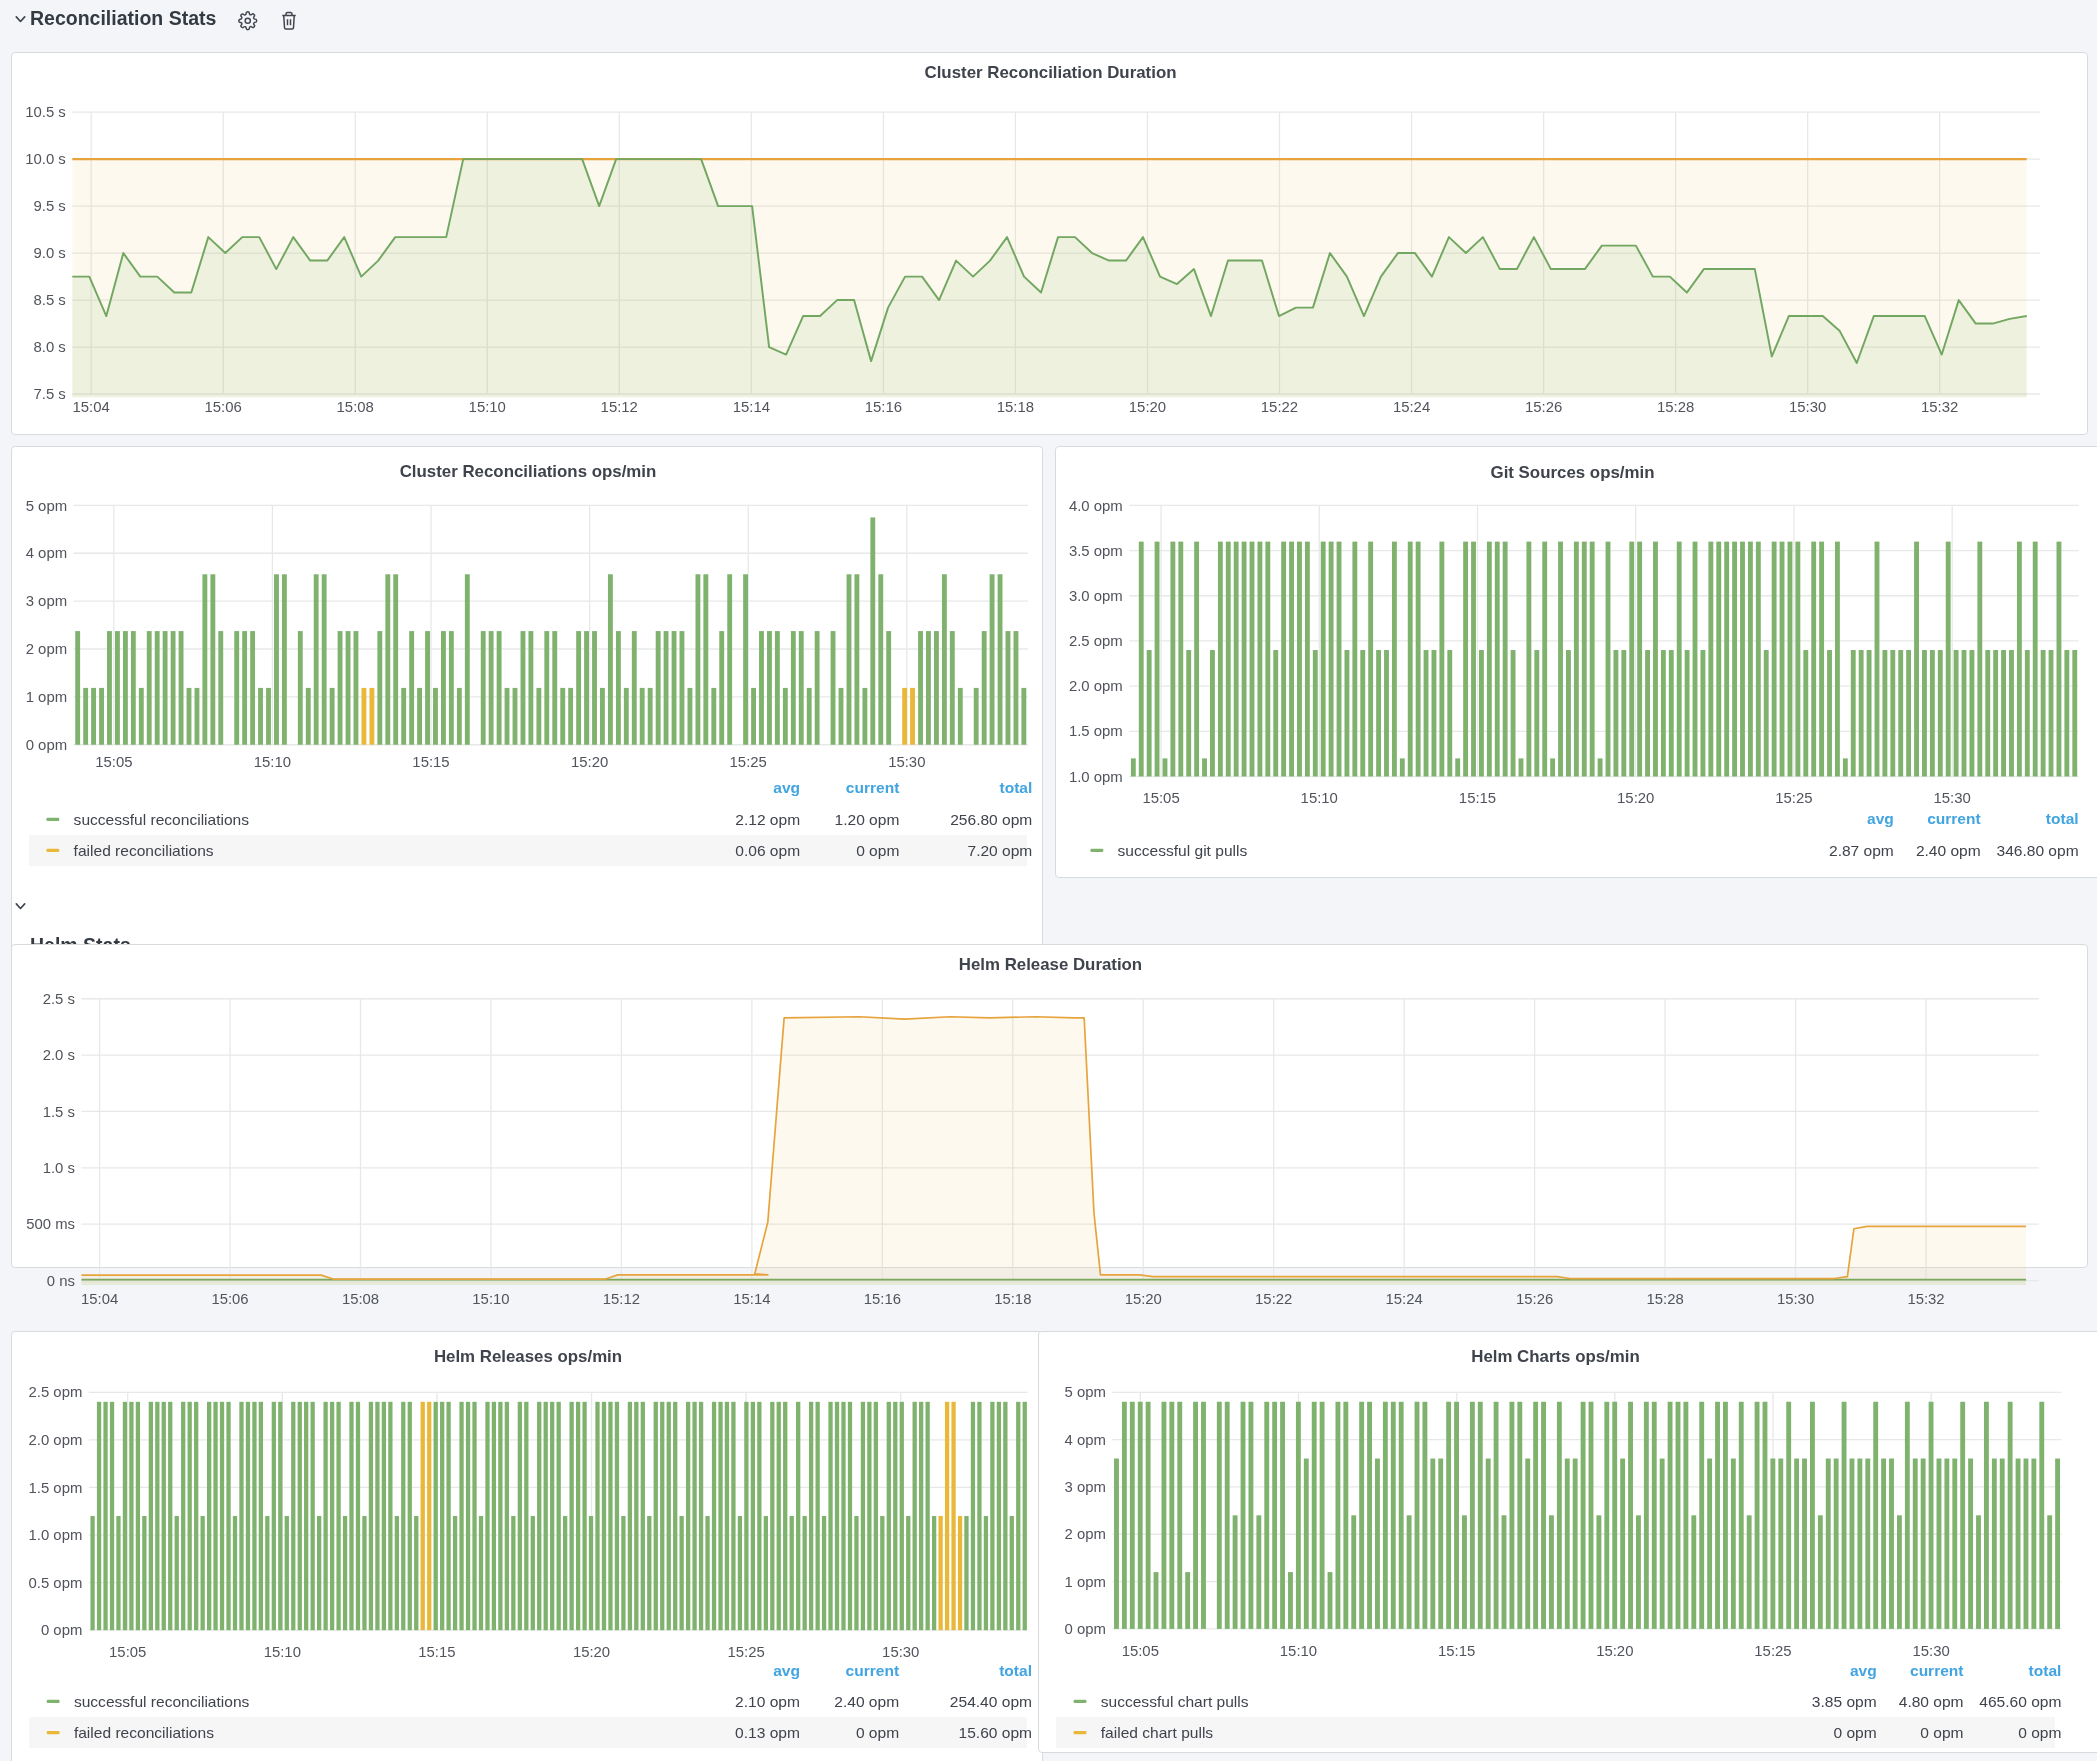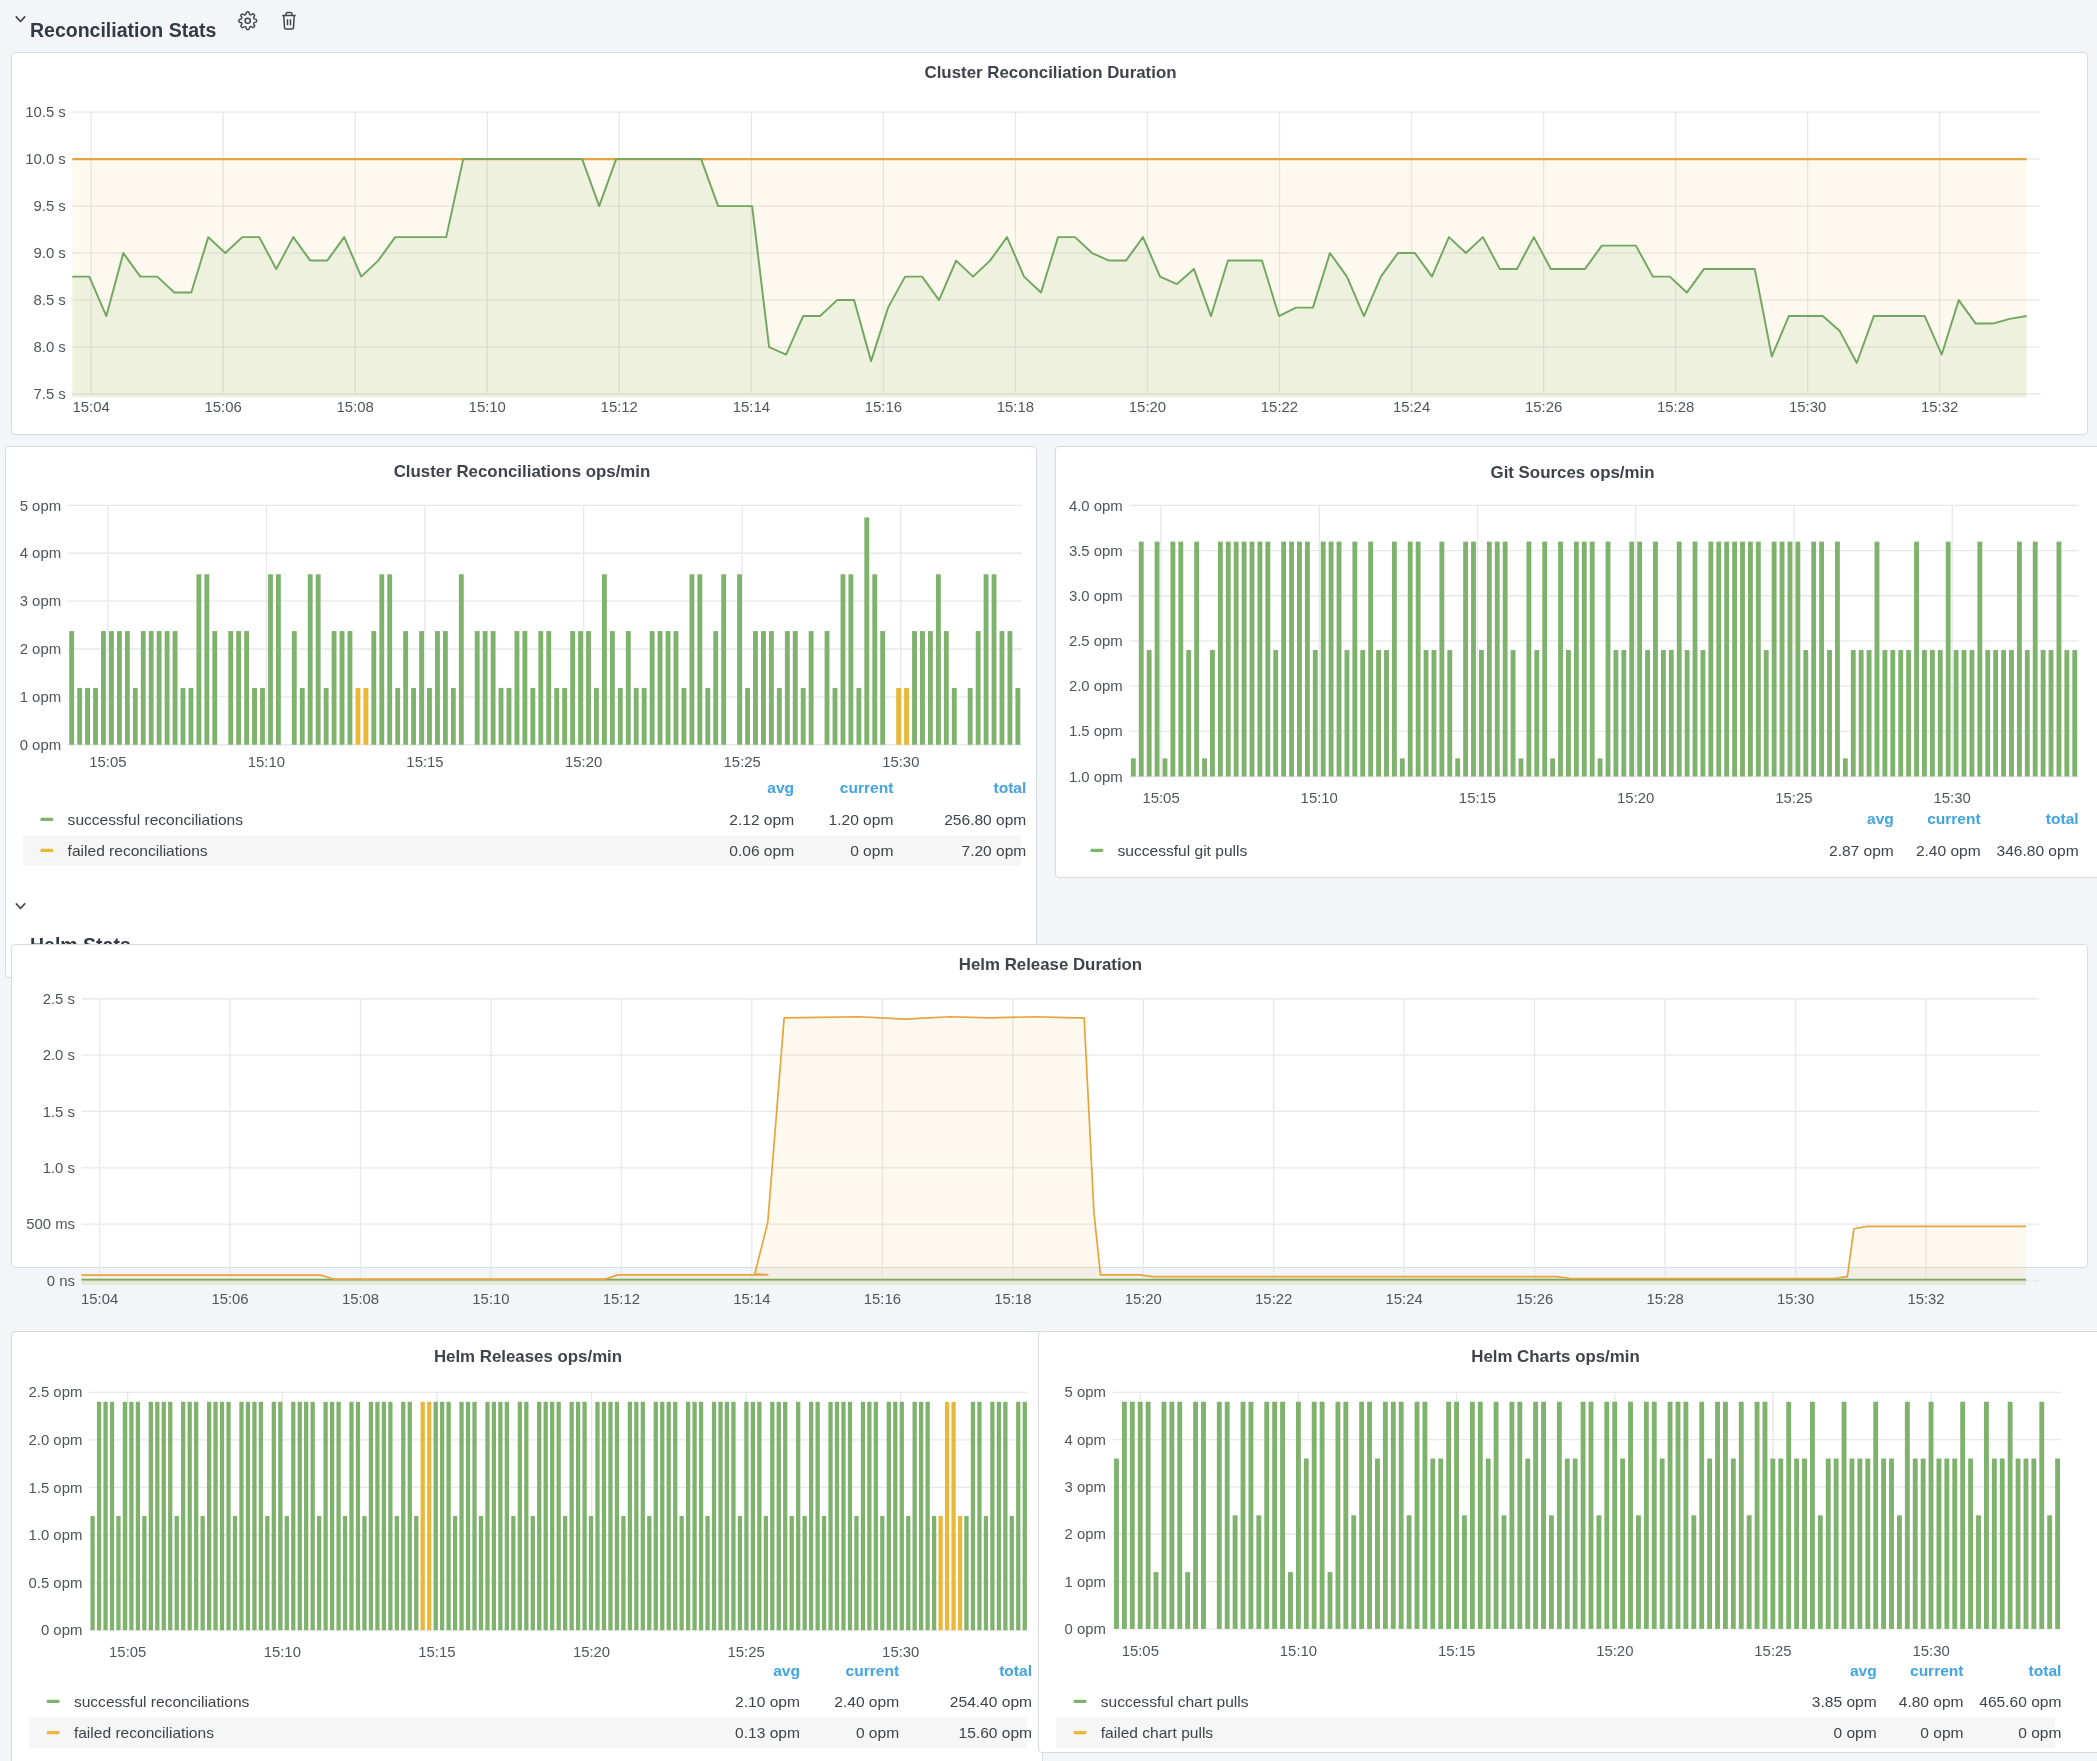--- a/index.html
+++ b/index.html
@@ -1,19 +1,19 @@
 <!DOCTYPE html>
 <html style="font-size:10.4px"><head><meta charset="utf-8"><style>
 html,body{margin:0;padding:0;width:2097px;height:1761px;background:#f4f5f8;
 font-family:"Liberation Sans",sans-serif;overflow:hidden;}
 .panel{position:absolute;background:#ffffff;border:1.3px solid #d8dbde;
 border-radius:3.9px;box-sizing:border-box;}
 .rowhead{position:absolute;font-weight:bold;font-size:19.5px;color:#343a42;}
 </style></head><body>
-<div class="rowhead" style="left:30px;top:19px;">Reconciliation Stats</div>
+<div class="rowhead" style="left:30px;top:7px;">Reconciliation Stats</div>
 <svg style="position:absolute;left:15px;top:15px" width="11" height="8.4" viewBox="0 0 17 13">
 <polyline points="2,3 8.5,10 15,3" fill="none" stroke="#41454f" stroke-width="2.6" stroke-linecap="round" stroke-linejoin="round"></polyline>
   </svg>
 <svg style="position:absolute;left:238px;top:11px" width="19.5" height="19.5" viewBox="0 0 24 24" fill="none" stroke="#41454f" stroke-width="1.8">
 <circle cx="12" cy="12" r="3.2"></circle>
 <path d="M19.4 15a1.65 1.65 0 0 0 .33 1.82l.06.06a2 2 0 0 1-2.83 2.83l-.06-.06a1.65 1.65 0 0 0-1.82-.33 1.65 1.65 0 0 0-1 1.51V21a2 2 0 0 1-4 0v-.09A1.65 1.65 0 0 0 9 19.4a1.65 1.65 0 0 0-1.82.33l-.06.06a2 2 0 0 1-2.83-2.83l.06-.06a1.65 1.65 0 0 0 .33-1.82 1.65 1.65 0 0 0-1.51-1H3a2 2 0 0 1 0-4h.09A1.65 1.65 0 0 0 4.6 9a1.65 1.65 0 0 0-.33-1.82l-.06-.06a2 2 0 0 1 2.83-2.83l.06.06a1.65 1.65 0 0 0 1.82.33H9a1.65 1.65 0 0 0 1-1.51V3a2 2 0 0 1 4 0v.09a1.65 1.65 0 0 0 1 1.51 1.65 1.65 0 0 0 1.82-.33l.06-.06a2 2 0 0 1 2.83 2.83l-.06.06a1.65 1.65 0 0 0-.33 1.82V9a1.65 1.65 0 0 0 1.51 1H21a2 2 0 0 1 0 4h-.09a1.65 1.65 0 0 0-1.51 1z"></path>
   </svg>
 <svg style="position:absolute;left:280px;top:11px" width="18" height="19.5" viewBox="0 0 24 26" fill="none" stroke="#41454f" stroke-width="2">
 <path d="M3 6h18"></path>
     <path d="M8 6V4a2 2 0 0 1 2-2h4a2 2 0 0 1 2 2v2"></path>
@@ -67,21 +67,21 @@
       <text x="2157.6" y="553.0" font-size="23" fill="#51545c" text-anchor="middle" font-weight="normal">15:24</text>
       <text x="2361.2" y="553.0" font-size="23" fill="#51545c" text-anchor="middle" font-weight="normal">15:26</text>
       <text x="2564.7" y="553.0" font-size="23" fill="#51545c" text-anchor="middle" font-weight="normal">15:28</text>
       <text x="2768.3" y="553.0" font-size="23" fill="#51545c" text-anchor="middle" font-weight="normal">15:30</text>
       <text x="2971.8" y="553.0" font-size="23" fill="#51545c" text-anchor="middle" font-weight="normal">15:32</text>
       <polygon points="93.0,163.4 3106.0,163.4 3106.0,530.5 93.0,530.5" fill="rgba(234,184,57,0.085)"></polygon>
       <polyline points="93.0,163.4 3106.0,163.4" fill="none" stroke="#e7a33c" stroke-width="3.2" stroke-linejoin="round"></polyline>
       <polygon points="93.0,344.5 119.2,344.5 145.4,405.3 171.6,308.2 197.8,344.5 224.0,344.5 250.2,369.1 276.4,369.1 302.6,283.6 328.8,308.2 355.0,283.6 381.2,283.6 407.4,332.9 433.6,283.6 459.8,319.8 486.0,319.8 512.2,283.6 538.4,344.5 564.6,319.8 590.8,283.6 617.0,283.6 643.2,283.6 669.4,283.6 695.6,163.4 721.8,163.4 748.0,163.4 774.2,163.4 800.4,163.4 826.6,163.4 852.8,163.4 879.0,163.4 905.2,235.8 931.4,163.4 957.6,163.4 983.8,163.4 1010.0,163.4 1036.2,163.4 1062.4,163.4 1088.6,235.8 1114.8,235.8 1141.0,235.8 1167.2,453.1 1193.4,464.7 1219.6,405.3 1245.8,405.3 1272.0,380.7 1298.2,380.7 1324.4,474.8 1350.6,392.3 1376.8,344.5 1403.0,344.5 1429.2,380.7 1455.4,319.8 1481.6,344.5 1507.8,319.8 1534.0,283.6 1560.2,344.5 1586.4,369.1 1612.6,283.6 1638.8,283.6 1665.0,308.2 1691.2,319.8 1717.4,319.8 1743.6,283.6 1769.8,344.5 1796.0,356.0 1822.2,332.9 1848.4,405.3 1874.6,319.8 1900.8,319.8 1927.0,319.8 1953.2,405.3 1979.4,392.3 2005.6,392.3 2031.8,308.2 2058.0,344.5 2084.2,405.3 2110.4,344.5 2136.6,308.2 2162.8,308.2 2189.0,344.5 2215.2,283.6 2241.4,308.2 2267.6,283.6 2293.8,332.9 2320.0,332.9 2346.2,283.6 2372.4,332.9 2398.6,332.9 2424.8,332.9 2451.0,296.7 2477.2,296.7 2503.4,296.7 2529.6,344.5 2555.8,344.5 2582.0,369.1 2608.2,332.9 2634.4,332.9 2660.6,332.9 2686.8,332.9 2713.0,467.6 2739.2,405.3 2765.4,405.3 2791.6,405.3 2817.8,428.5 2844.0,477.7 2870.2,405.3 2896.4,405.3 2922.6,405.3 2948.8,405.3 2975.0,464.7 3001.2,380.7 3027.4,416.9 3053.6,416.9 3079.8,409.6 3106.0,405.3 3106.0,530.5 93.0,530.5" fill="rgba(126,178,109,0.11)"></polygon>
       <polyline points="93.0,344.5 119.2,344.5 145.4,405.3 171.6,308.2 197.8,344.5 224.0,344.5 250.2,369.1 276.4,369.1 302.6,283.6 328.8,308.2 355.0,283.6 381.2,283.6 407.4,332.9 433.6,283.6 459.8,319.8 486.0,319.8 512.2,283.6 538.4,344.5 564.6,319.8 590.8,283.6 617.0,283.6 643.2,283.6 669.4,283.6 695.6,163.4 721.8,163.4 748.0,163.4 774.2,163.4 800.4,163.4 826.6,163.4 852.8,163.4 879.0,163.4 905.2,235.8 931.4,163.4 957.6,163.4 983.8,163.4 1010.0,163.4 1036.2,163.4 1062.4,163.4 1088.6,235.8 1114.8,235.8 1141.0,235.8 1167.2,453.1 1193.4,464.7 1219.6,405.3 1245.8,405.3 1272.0,380.7 1298.2,380.7 1324.4,474.8 1350.6,392.3 1376.8,344.5 1403.0,344.5 1429.2,380.7 1455.4,319.8 1481.6,344.5 1507.8,319.8 1534.0,283.6 1560.2,344.5 1586.4,369.1 1612.6,283.6 1638.8,283.6 1665.0,308.2 1691.2,319.8 1717.4,319.8 1743.6,283.6 1769.8,344.5 1796.0,356.0 1822.2,332.9 1848.4,405.3 1874.6,319.8 1900.8,319.8 1927.0,319.8 1953.2,405.3 1979.4,392.3 2005.6,392.3 2031.8,308.2 2058.0,344.5 2084.2,405.3 2110.4,344.5 2136.6,308.2 2162.8,308.2 2189.0,344.5 2215.2,283.6 2241.4,308.2 2267.6,283.6 2293.8,332.9 2320.0,332.9 2346.2,283.6 2372.4,332.9 2398.6,332.9 2424.8,332.9 2451.0,296.7 2477.2,296.7 2503.4,296.7 2529.6,344.5 2555.8,344.5 2582.0,369.1 2608.2,332.9 2634.4,332.9 2660.6,332.9 2686.8,332.9 2713.0,467.6 2739.2,405.3 2765.4,405.3 2791.6,405.3 2817.8,428.5 2844.0,477.7 2870.2,405.3 2896.4,405.3 2922.6,405.3 2948.8,405.3 2975.0,464.7 3001.2,380.7 3027.4,416.9 3053.6,416.9 3079.8,409.6 3106.0,405.3" fill="none" stroke="#72a761" stroke-width="3.0" stroke-linejoin="round"></polyline>
     </svg></div>
-<div class="panel" style="left:5px;top:446px;width:1032px;height:532px"><svg width="1032" height="432" viewBox="0 0 1591 666" font-family="Liberation Sans, sans-serif">
+<div class="panel" style="left:11px;top:446px;width:1032px;height:532px"><svg width="1032" height="432" viewBox="0 0 1591 666" font-family="Liberation Sans, sans-serif">
       <text x="795.5" y="47.0" font-size="26" fill="#3f434c" text-anchor="middle" font-weight="bold">Cluster Reconciliations ops/min</text>
       <g stroke="#e7e8ea" stroke-width="2">
         <line x1="95" y1="459.0" x2="1566" y2="459.0"></line>
         <line x1="95" y1="385.2" x2="1566" y2="385.2"></line>
         <line x1="95" y1="311.4" x2="1566" y2="311.4"></line>
         <line x1="95" y1="237.6" x2="1566" y2="237.6"></line>
         <line x1="95" y1="163.8" x2="1566" y2="163.8"></line>
         <line x1="95" y1="90.0" x2="1566" y2="90.0"></line>
         <line x1="157.0" y1="90" x2="157.0" y2="459"></line>
         <line x1="401.5" y1="90" x2="401.5" y2="459"></line>

